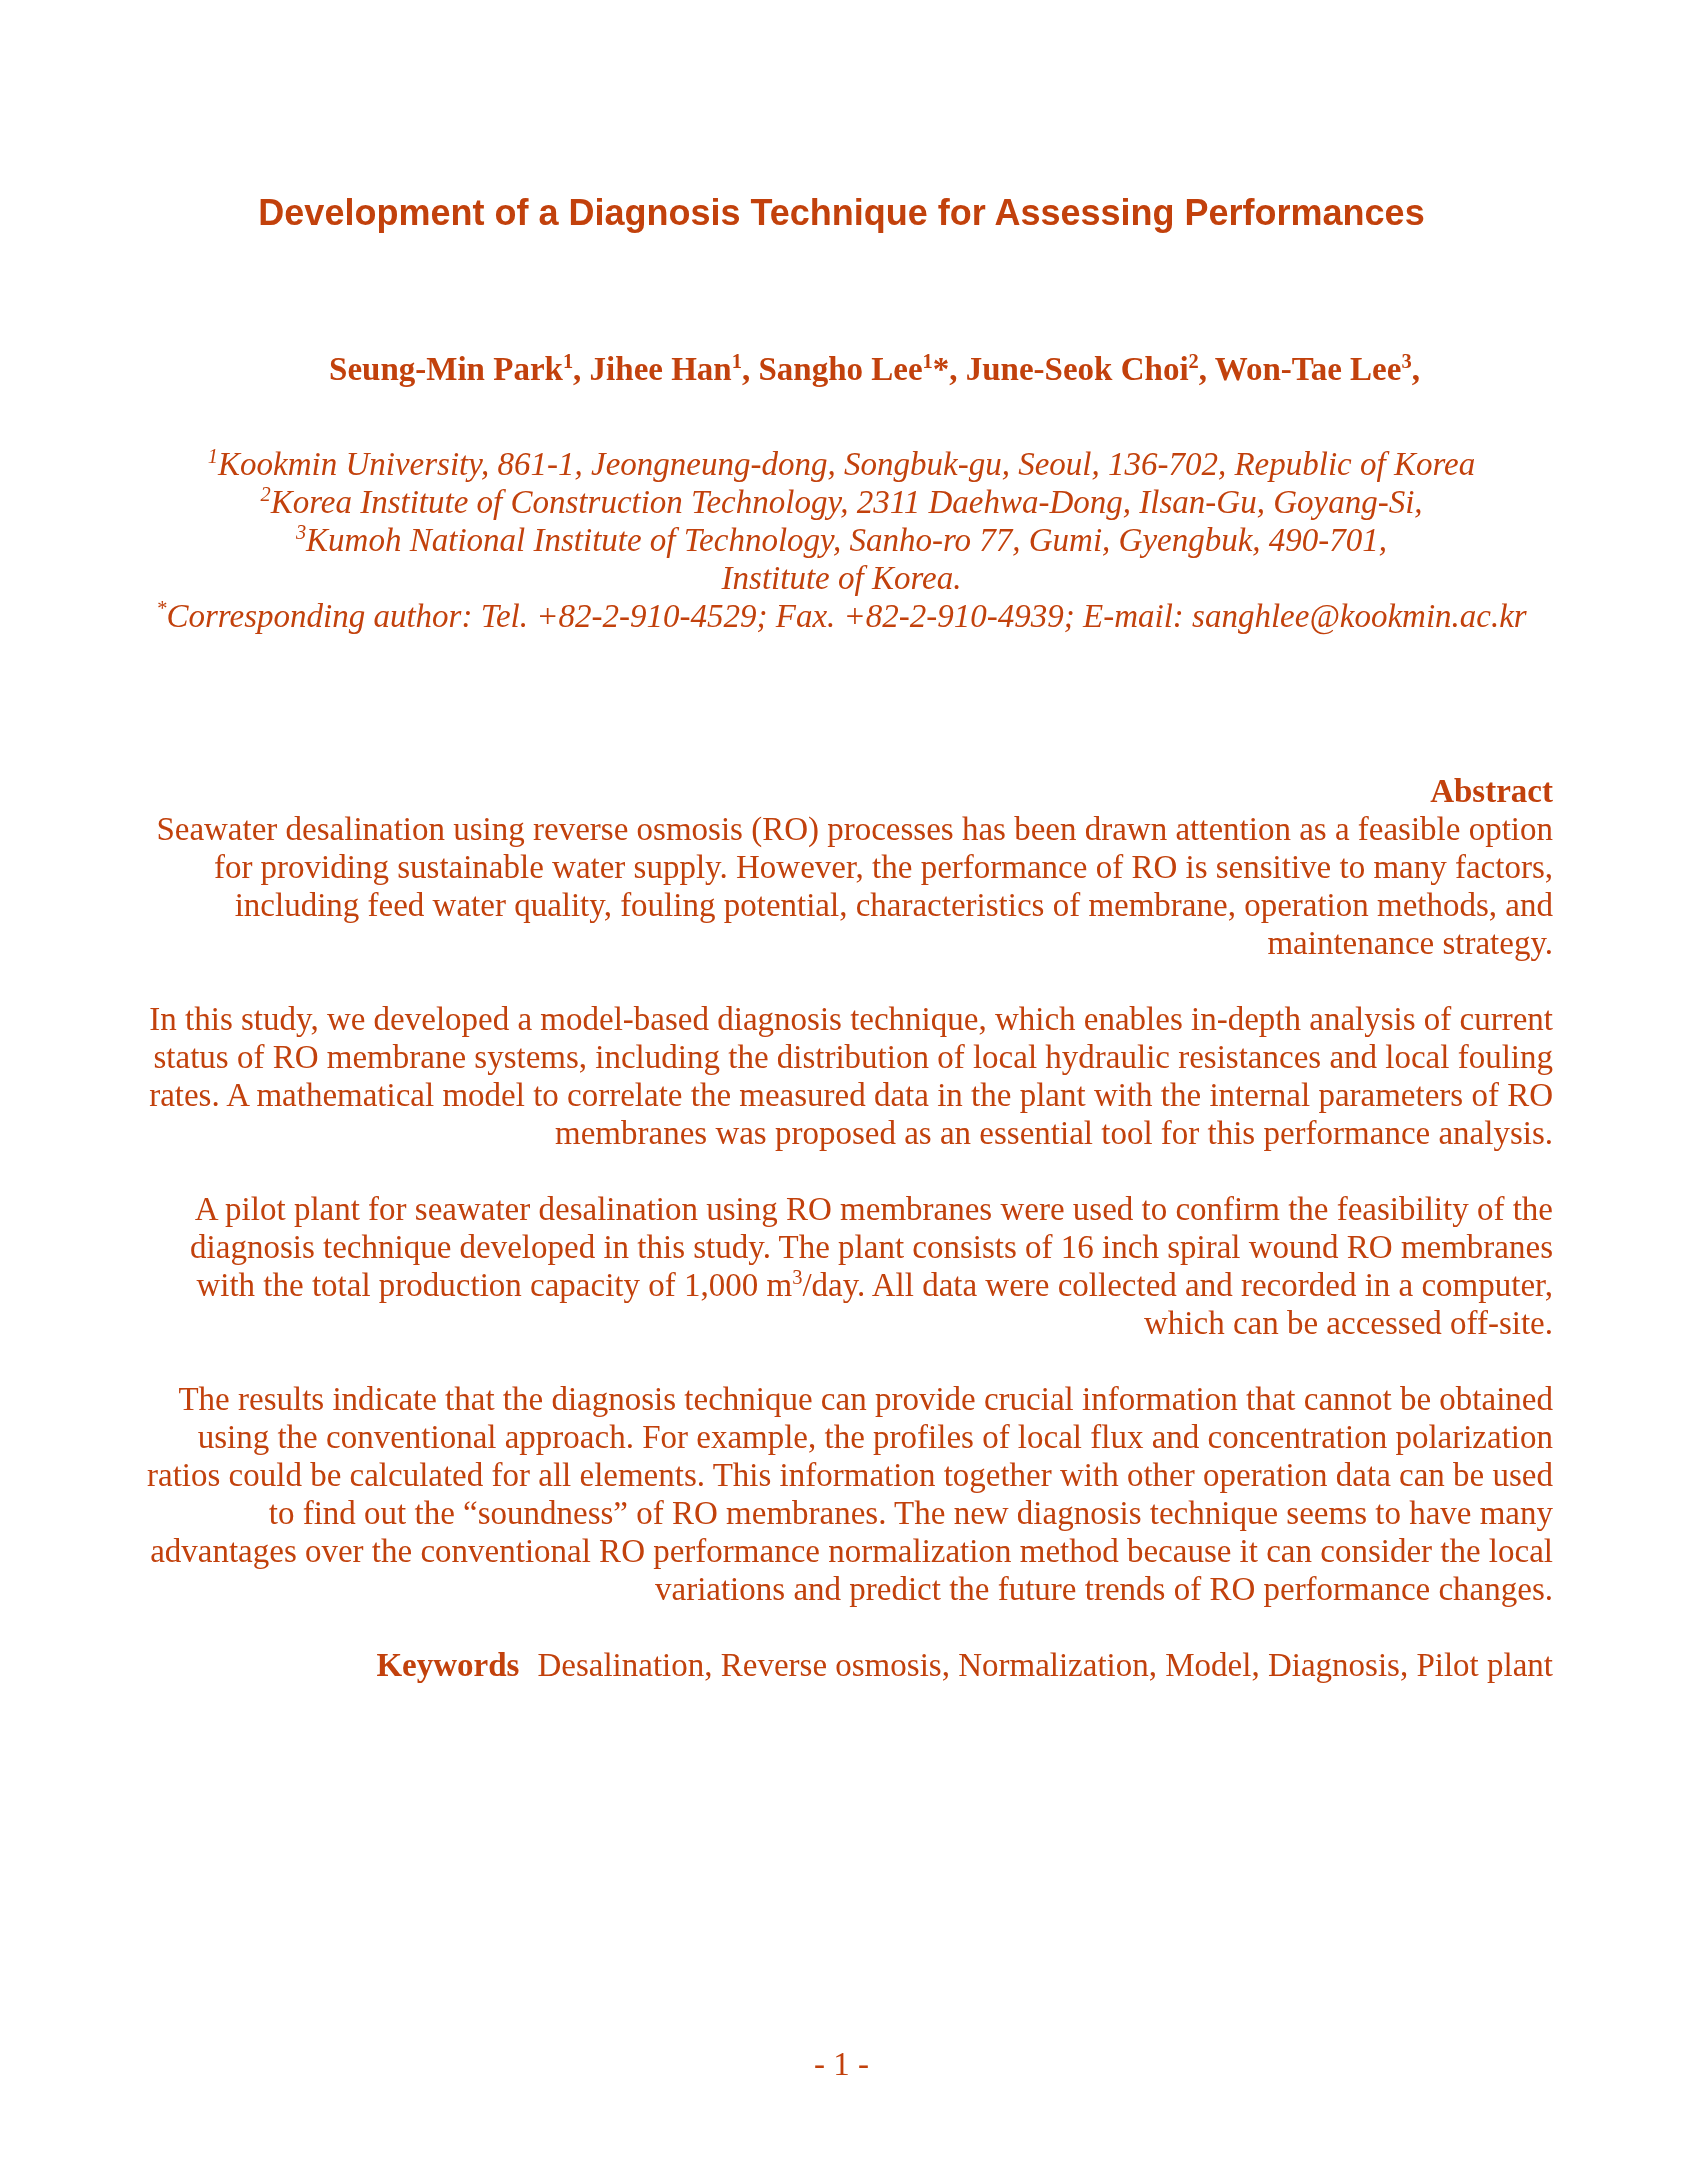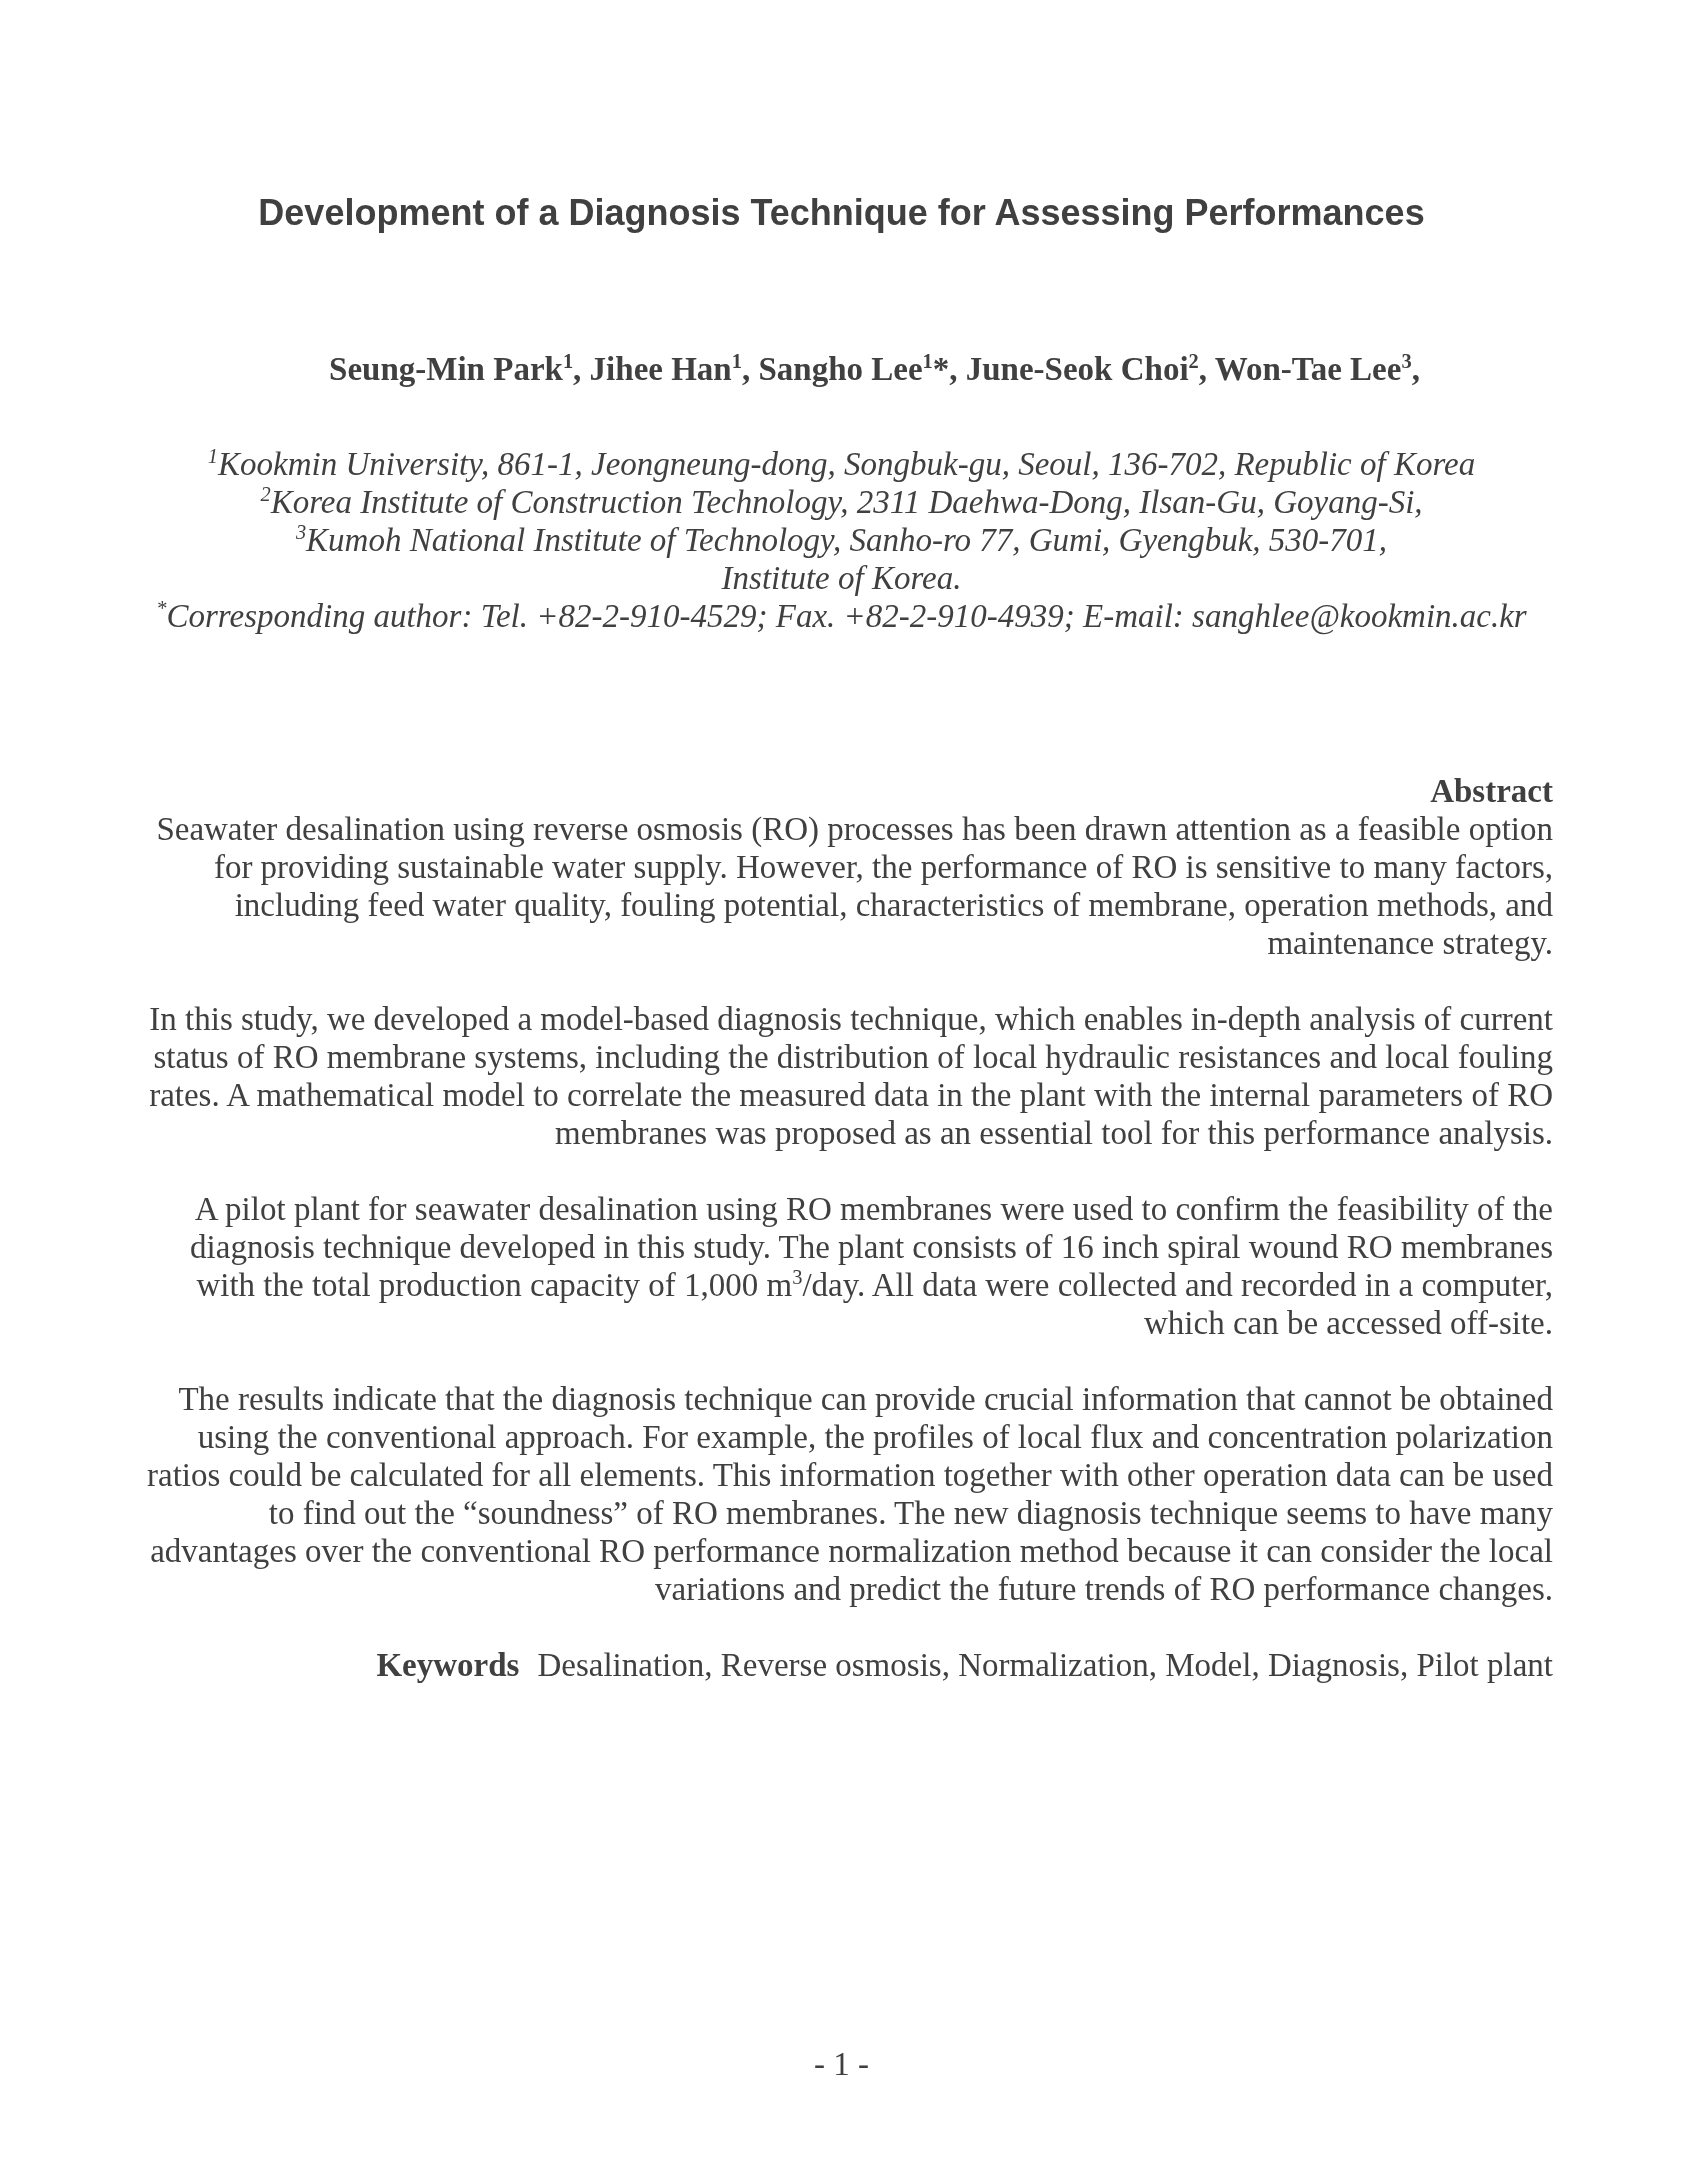--- a/index.html
+++ b/index.html
@@ -1,21 +1,21 @@
 <!DOCTYPE html>
 <html><head>
 <meta charset="utf-8">
 <style>
   html, body { margin: 0; padding: 0; background: #888; }
   .page {
     position: relative;
     width: 1683px;
     height: 2178px;
     background: #ffffff;
-    color: #404040;
+    color: #c2410c;
     font-family: "Liberation Serif", serif;
     overflow: hidden;
   }
   .title {
     position: absolute;
     top: 188px;
     left: 0;
     width: 1683px;
     text-align: center;
     font-family: "Liberation Sans", sans-serif;
@@ -82,21 +82,21 @@
 
   <div class="title">
     <div>Development of a Diagnosis Technique for Assessing Performances</div>
   </div>
 
   <div class="authors"><span>Seung-Min Park</span><sup>1</sup><span>, Jihee Han</span><sup>1</sup><span>, Sangho Lee</span><sup>1</sup><span>*, June-Seok Choi</span><sup>2</sup><span>, Won-Tae Lee</span><sup>3</sup><span>,</span></div>
 
   <div class="affiliations">
     <div><sup>1</sup><span>Kookmin University, 861-1, Jeongneung-dong, Songbuk-gu, Seoul, 136-702, Republic of Korea</span></div>
     <div><sup>2</sup><span>Korea Institute of Construction Technology, 2311 Daehwa-Dong, Ilsan-Gu, Goyang-Si,</span></div>
-    <div><sup>3</sup><span>Kumoh National Institute of Technology, Sanho-ro 77, Gumi, Gyengbuk, 530-701,</span></div>
+    <div><sup>3</sup><span>Kumoh National Institute of Technology, Sanho-ro 77, Gumi, Gyengbuk, 490-701,</span></div>
     <div><span>Institute of Korea.</span></div>
     <div><sup>*</sup><span>Corresponding author: Tel. +82-2-910-4529; Fax. +82-2-910-4939; E-mail: sanghlee@kookmin.ac.kr</span></div>
   </div>
 
   <div class="abstract-block">
     <div class="abstract-heading">Abstract</div>
     <p class="para"><span>Seawater desalination using reverse osmosis (RO) processes has been drawn attention as a feasible option for providing sustainable water supply. However, the performance of RO is sensitive to many factors, including feed water quality, fouling potential, characteristics of membrane, operation methods, and maintenance strategy.</span></p>
     <p class="para"><span>In this study, we developed a model-based diagnosis technique, which enables in-depth analysis of current status of RO membrane systems, including the distribution of local hydraulic resistances and local fouling rates. A mathematical model to correlate the measured data in the plant with the internal parameters of RO membranes was proposed as an essential tool for this performance analysis.</span></p>
     <p class="para"><span>A pilot plant for seawater desalination using RO membranes were used to confirm the feasibility of the diagnosis technique developed in this study. The plant consists of 16 inch spiral wound RO membranes with the total production capacity of 1,000 m</span><sup>3</sup><span>/day. All data were collected and recorded in a computer, which can be accessed off-site.</span></p>
     <p class="para"><span>The results indicate that the diagnosis technique can provide crucial information that cannot be obtained using the conventional approach. For example, the profiles of local flux and concentration polarization ratios could be calculated for all elements. This information together with other operation data can be used to find out the “soundness” of RO membranes. The new diagnosis technique seems to have many advantages over the conventional RO performance normalization method because it can consider the local variations and predict the future trends of RO performance changes.</span></p>

